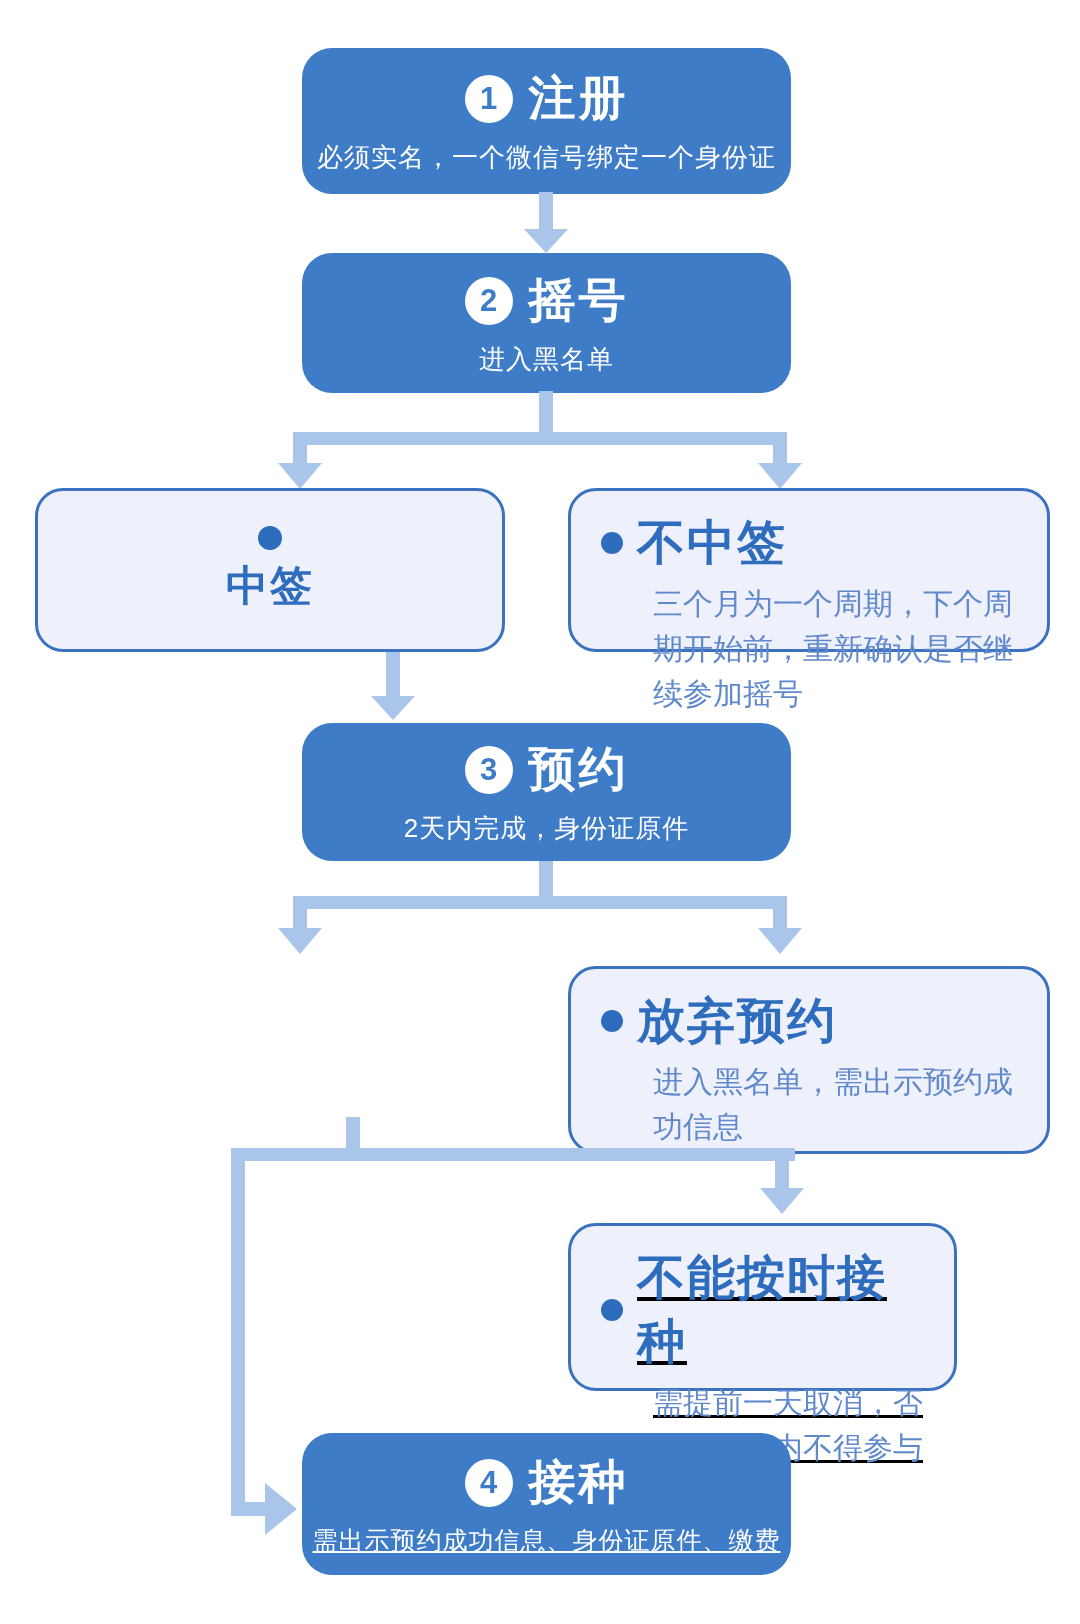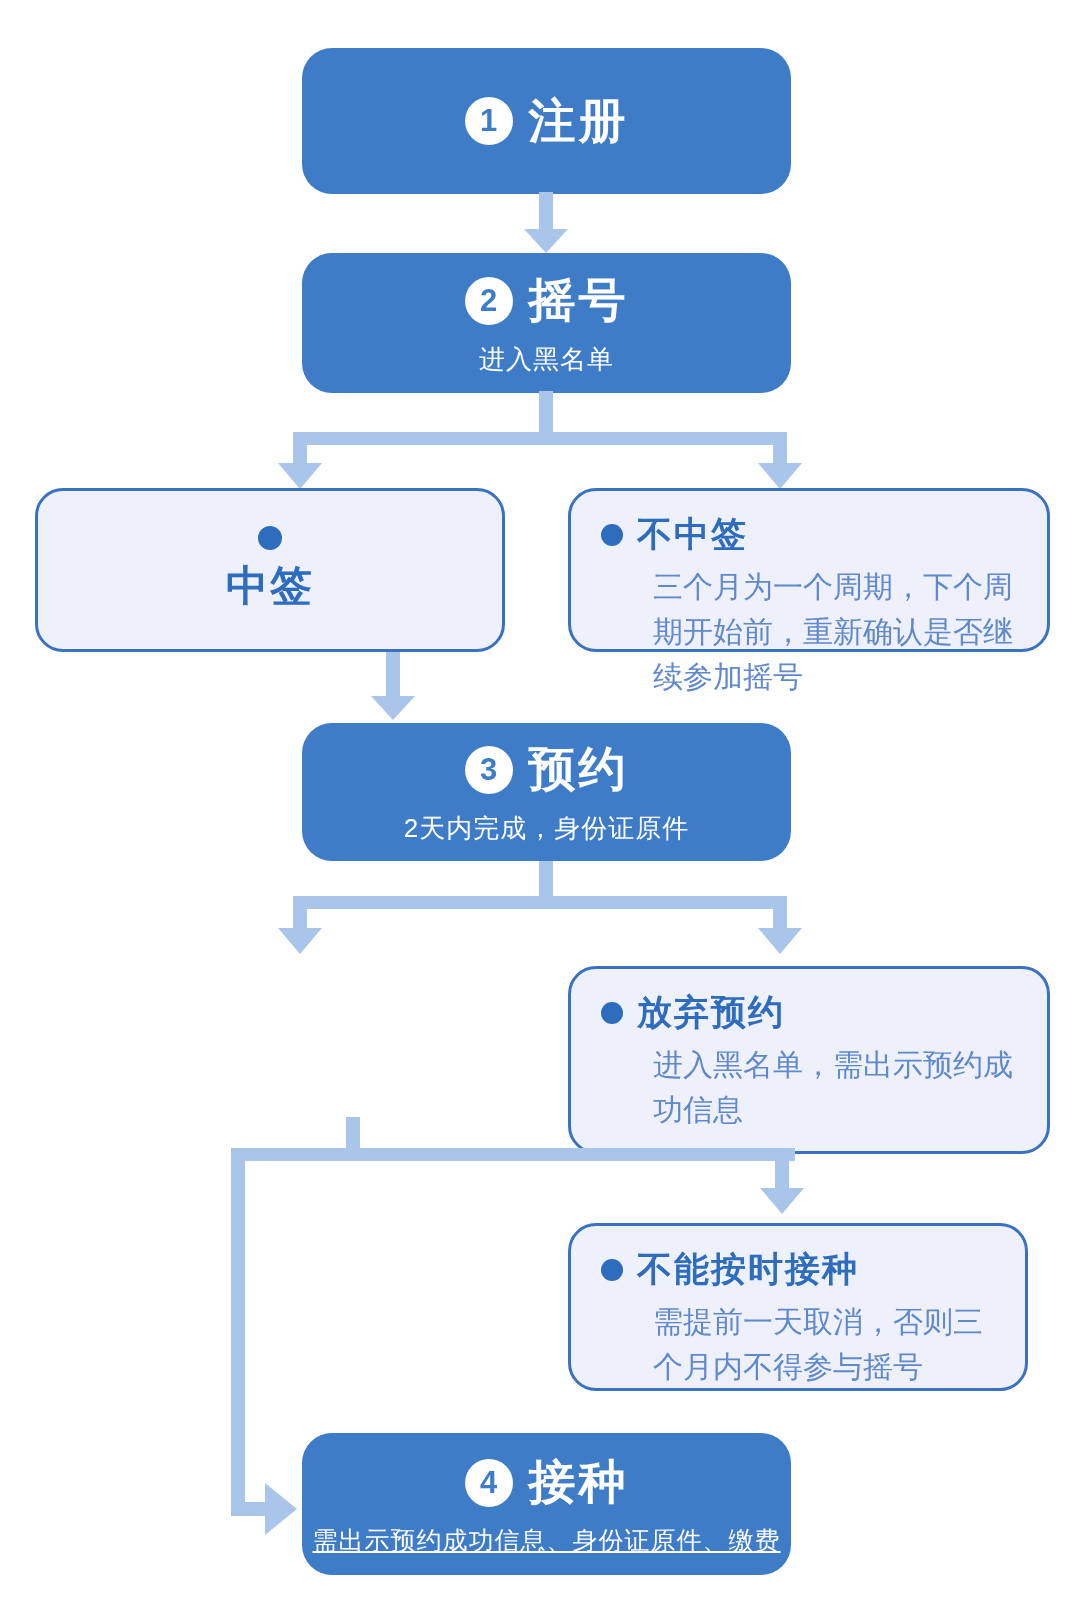--- a/index.html
+++ b/index.html
@@ -38,27 +38,27 @@
   
   .outcome{
     background:var(--outcome-fill);border:3px solid var(--outcome-border);border-radius:28px;
   }
   .outcome.centered{display:flex;align-items:center;justify-content:center;gap:8px;flex-direction:column;}
   .bullet{width:24px;height:24px;border-radius:50%;background:var(--outcome-title-blue);flex:none;}
   .outcome-title{font-size:42px;font-weight:800;color:var(--outcome-title-blue);letter-spacing:2px;}
   .outcome.detailed{padding:20px 22px 0 30px;}
   .detail-title-row{display:flex;align-items:center;gap:14px;}
   .detailed .bullet{width:22px;height:22px;}
-  .detailed .outcome-title{font-size:35px;}
+  .detailed .outcome-title{font-size:48px;}
   .detail-body{margin:6px 0 0 52px;font-size:30px;color:var(--outcome-body-blue);line-height:1.5;font-weight:500;}
   #box-win{left:35px;top:488px;width:470px;height:164px;}
   #box-lose{left:568px;top:488px;width:482px;height:164px;}
   #box-done{left:35px;top:966px;width:470px;height:151px;}
   #box-abandon{left:568px;top:966px;width:482px;height:188px;}
-  #box-miss{left:568px;top:1223px;width:460px;height:168px;}
+  #box-miss{left:568px;top:1223px;width:389px;height:168px;text-decoration:underline;}
 
   
   .shaft{background:var(--arrow-blue);}
   .head-down{width:0;height:0;border-left:22px solid transparent;border-right:22px solid transparent;border-top:26px solid var(--arrow-blue);}
   .head-right{width:0;height:0;border-top:26px solid transparent;border-bottom:26px solid transparent;border-left:32px solid var(--arrow-blue);}
 
   #arrA-shaft{left:539px;top:192px;width:14px;height:40px;}
   #arrA-head{left:524px;top:229px;border-top-width:24px;}
 
   #sp1-stub{left:539px;top:391px;width:14px;height:44px;}
@@ -89,20 +89,21 @@
 </head>
 <body>
 
 <div class="canvas">
 
   <div class="abs step" id="box-step1">
     <div class="step-title">
       <span class="step-num">1</span>
       <span>注册</span>
     </div>
+    <div class="step-sub">必须实名，一个微信号绑定一个身份证</div>
   </div>
 
   <div class="abs shaft" id="arrA-shaft"></div>
   <div class="abs head-down" id="arrA-head"></div>
 
   <div class="abs step" id="box-step2">
     <div class="step-title">
       <span class="step-num">2</span>
       <span>摇号</span>
     </div>

